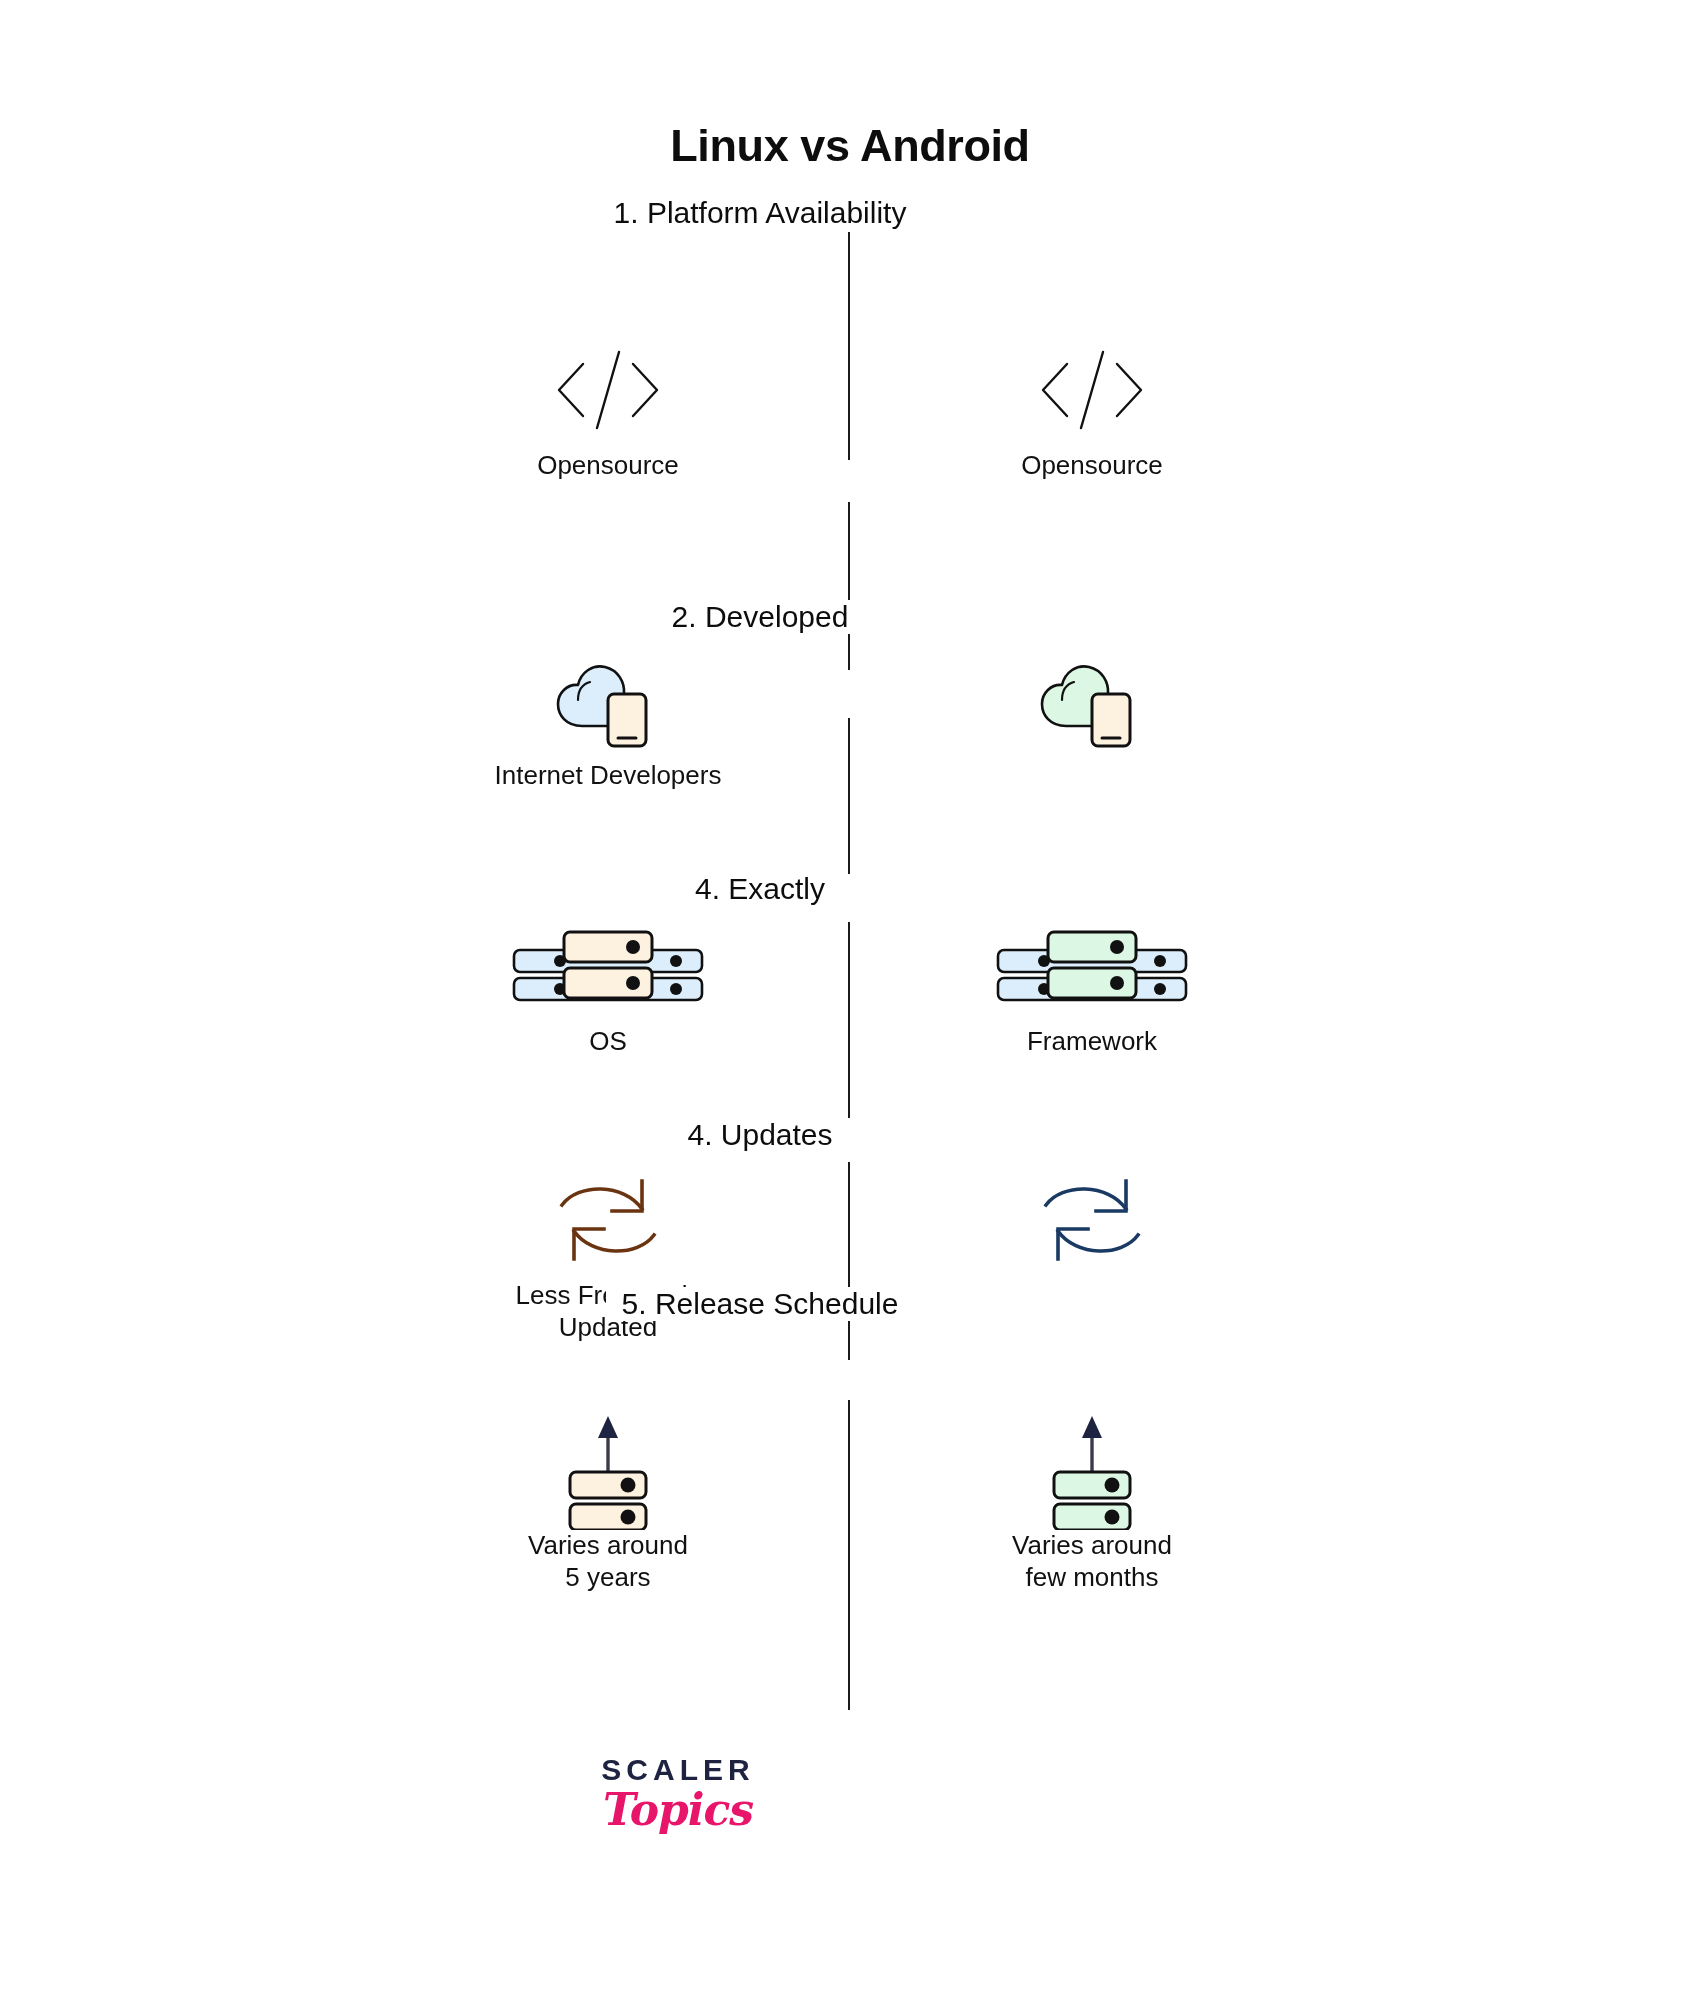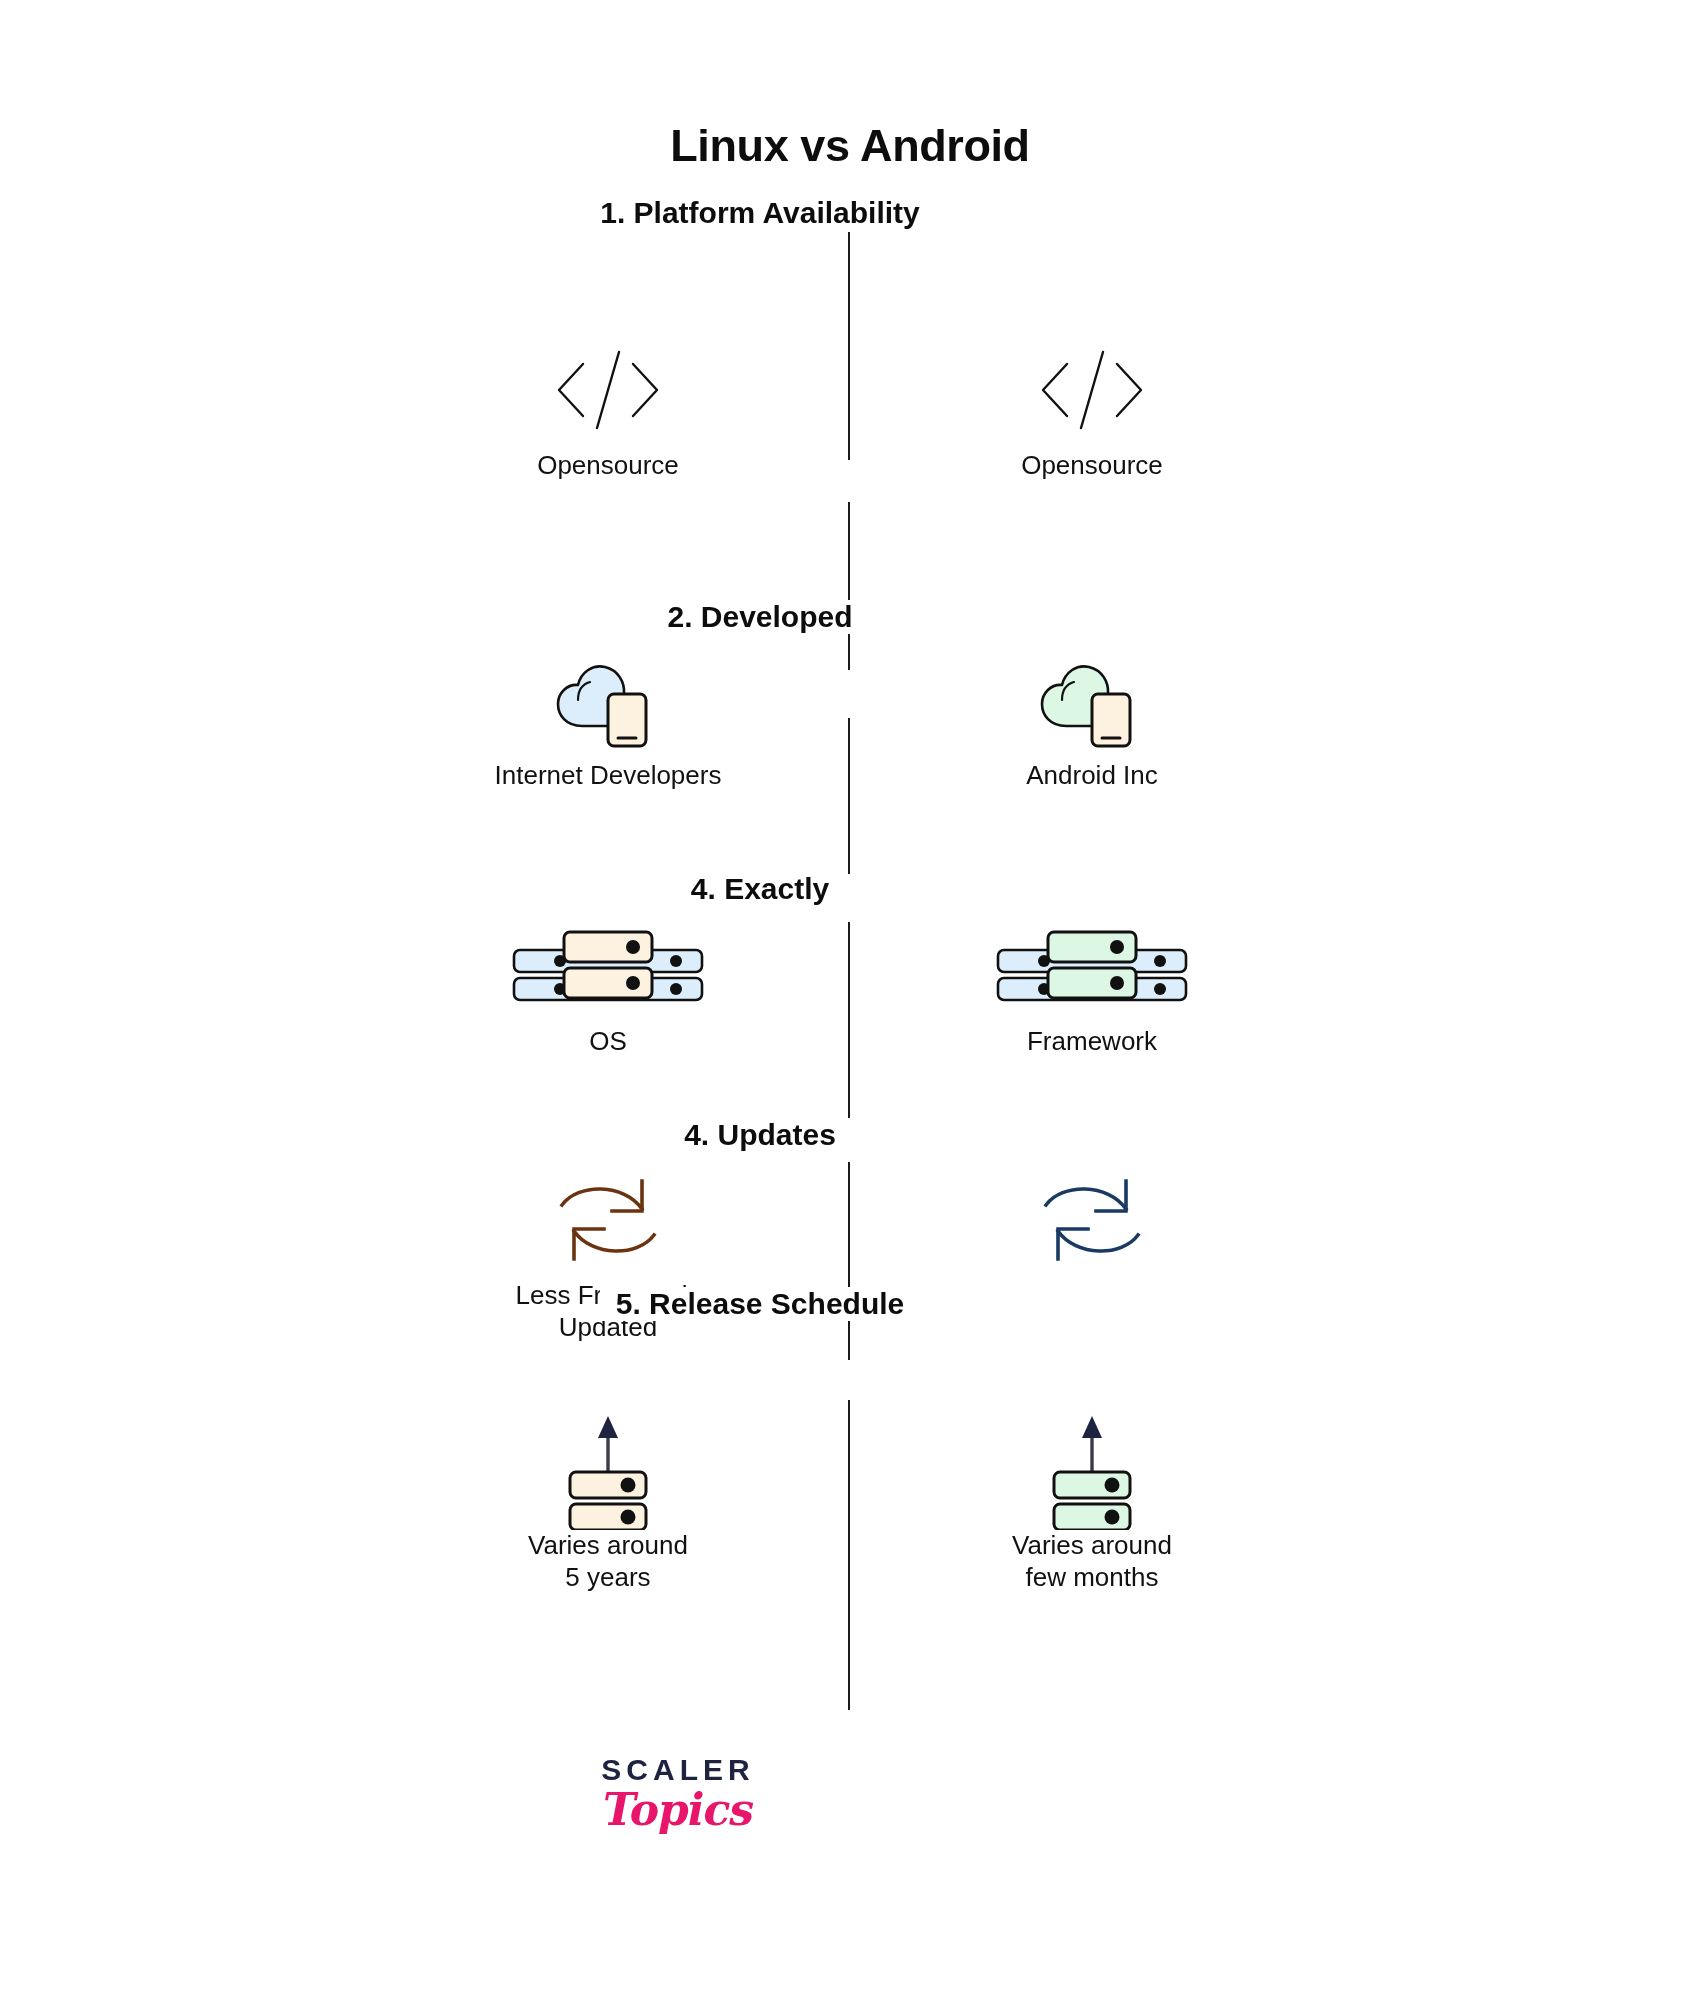--- a/index.html
+++ b/index.html
@@ -44,21 +44,21 @@
     background: #1a1a1a;
   }
 
   
   .section-head {
     position: absolute;
     left: 0;
     width: 1520px;
     text-align: center;
     font-size: 30px;
-    font-weight: bold;
+    font-weight: normal;
     color: #0d0d0d;
     z-index: 5;
   }
   .section-head span {
     background: #ffffff;
     padding: 0 16px;
     display: inline-block;
   }
 
   
@@ -182,21 +182,20 @@
     <div class="col right">
       <div class="icon-wrap">
         <svg width="120" height="100" viewBox="0 0 120 100" aria-hidden="true">
           <path d="M34 76 C18 76 10 65 10 54 C10 43 19 34 30 35 C33 22 45 14 57 17 C70 20 77 32 76 44
                    C86 44 92 52 92 60 C92 69 85 76 76 76 Z" fill="#dcf7e3" stroke="#111111" stroke-width="2.6" stroke-linejoin="round"></path>
           <path d="M30 50 C30 40 35 34 42 32" fill="none" stroke="#111111" stroke-width="2.2" stroke-linecap="round"></path>
           <rect x="60" y="44" width="38" height="52" rx="6" ry="6" fill="#fdf1e0" stroke="#111111" stroke-width="3"></rect>
           <line x1="70" y1="88" x2="88" y2="88" stroke="#111111" stroke-width="3" stroke-linecap="round"></line>
         </svg>
       </div>
-      <div class="caption">Android Inc</div>
     </div>
   </div>
 
   <div class="section-head" style="top:872px;">
     <span>4. Exactly</span>
   </div>
 
   <div class="row" style="top:906px;">
     <div class="col left">
       <div class="icon-wrap">

